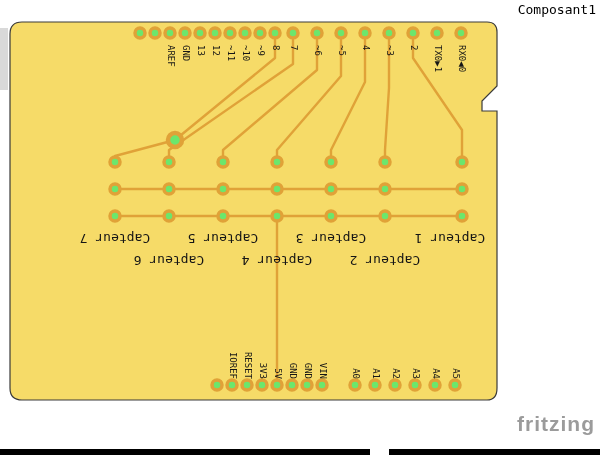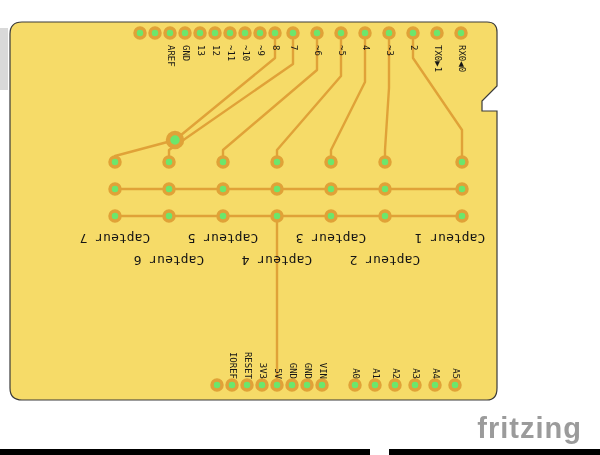--- a/index.html
+++ b/index.html
@@ -28,23 +28,23 @@
     color:#151515;
     text-align:center;
     transform:rotate(180deg);
   }
 
   .component-label {
     position:absolute; top:2px; right:4px; z-index:3;
     font-size:13px; color:#000;
   }
   .fritzing-logo {
-    position:absolute; top:412px; right:18px; z-index:3;
+    position:absolute; top:412px; right:5px; z-index:3;
     font-family:"Liberation Sans", sans-serif;
-    font-weight:bold; font-size:29px; color:#9b9b9b; letter-spacing:1px;
+    font-weight:bold; font-size:21px; color:#9b9b9b; letter-spacing:1px;
   }
   .bottom-bar { position:absolute; top:449px; height:6px; background:#000; z-index:3; }
   .bar-left  { left:0;   width:370px; }
   .bar-right { left:389px; width:211px; }
   .gray-sliver { position:absolute; left:0; top:28px; width:8px; height:62px;
                  background:#d9d9d9; z-index:0; }
 </style>
 </head>
 <body>
 
@@ -160,18 +160,19 @@
       <div class="pin-label bottom-label" style="left: 459.5px; top: 343px; color: rgb(21, 21, 21);">A5</div>
       <div class="cap-label" style="left: 65px; top: 231px; color: rgb(21, 21, 21);">Capteur 7</div>
       <div class="cap-label" style="left: 173px; top: 231px; color: rgb(21, 21, 21);">Capteur 5</div>
       <div class="cap-label" style="left: 281px; top: 231px; color: rgb(21, 21, 21);">Capteur 3</div>
       <div class="cap-label" style="left: 400px; top: 231px; color: rgb(21, 21, 21);">Capteur 1</div>
       <div class="cap-label" style="left: 119px; top: 253px; color: rgb(21, 21, 21);">Capteur 6</div>
       <div class="cap-label" style="left: 227px; top: 253px; color: rgb(21, 21, 21);">Capteur 4</div>
       <div class="cap-label" style="left: 335px; top: 253px; color: rgb(21, 21, 21);">Capteur 2</div>
     </div>
 
+  <div class="component-label">Composant1</div>
 
   <div class="fritzing-logo">fritzing</div>
 
   <div class="bottom-bar bar-left"></div>
   <div class="bottom-bar bar-right"></div>
 </div>
 
 </body></html>

